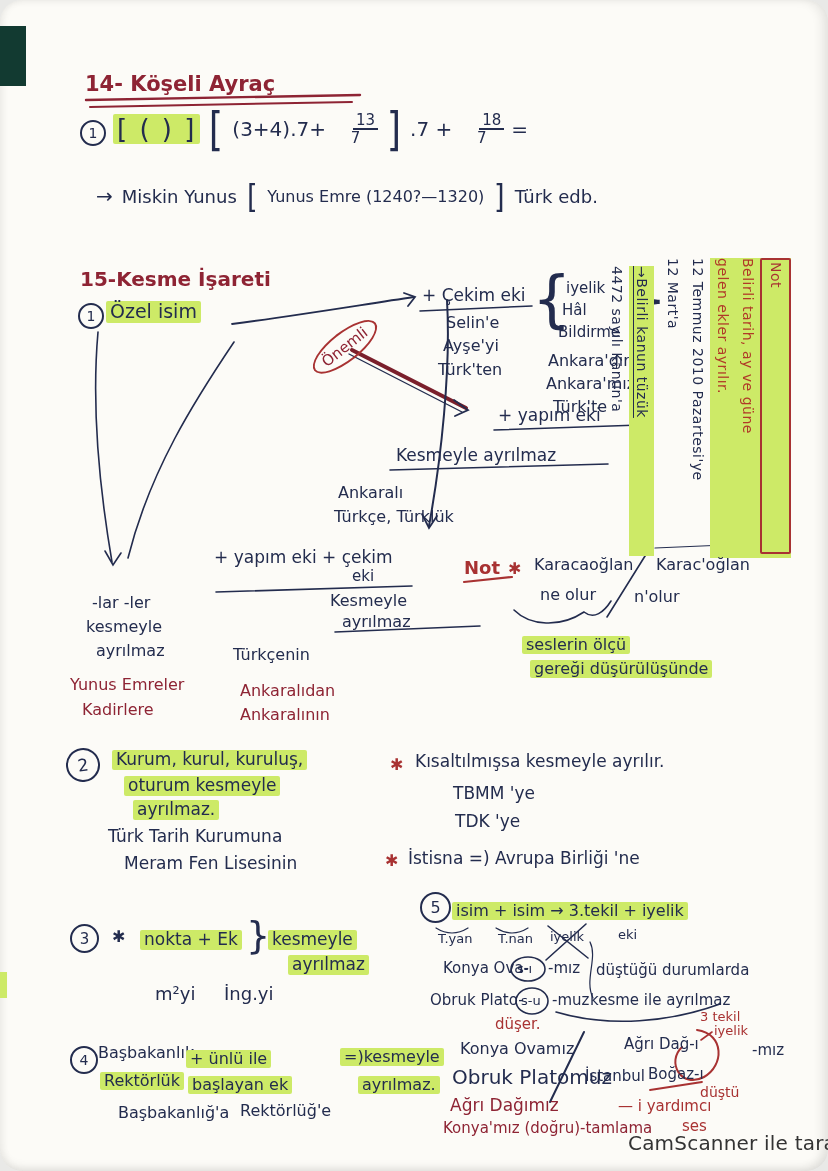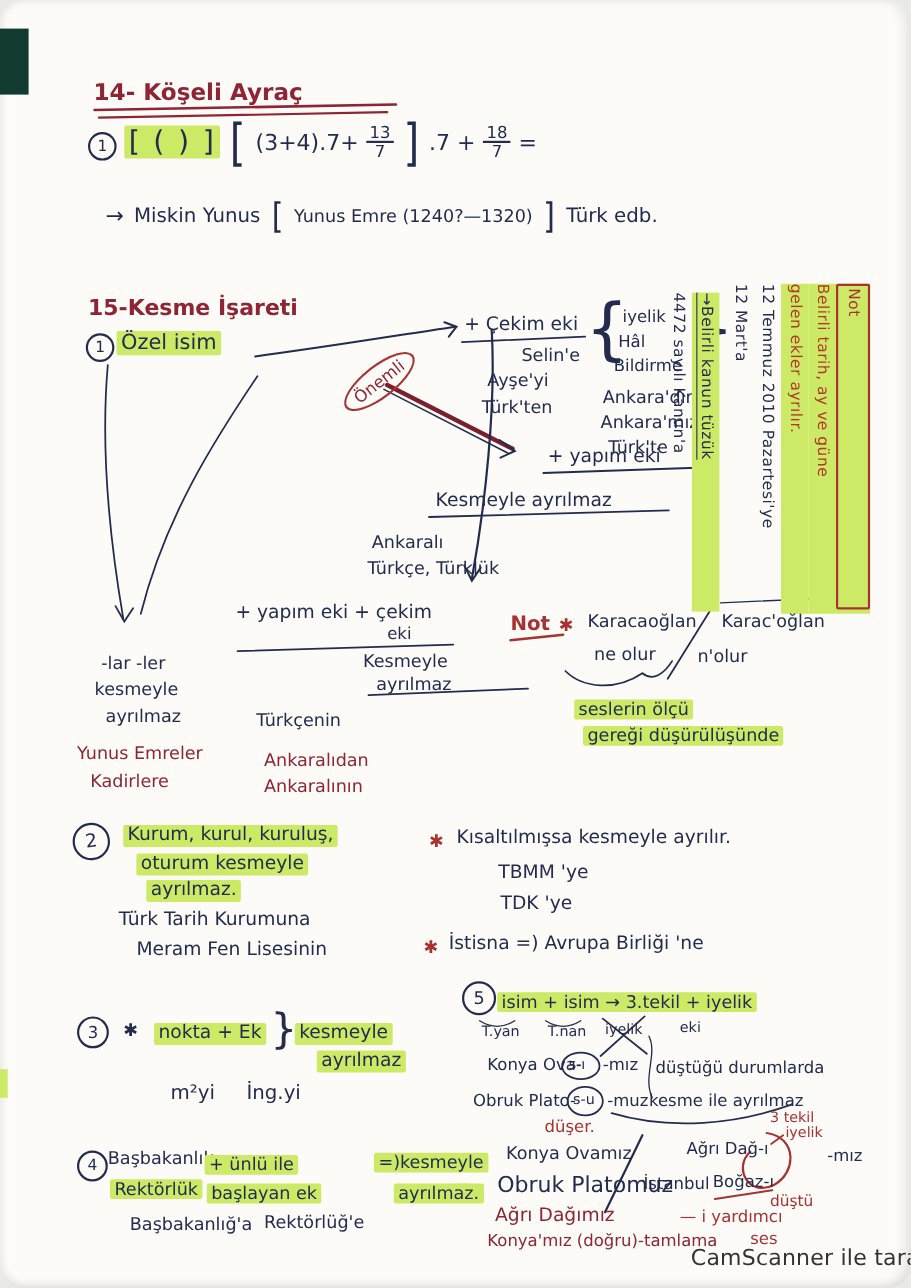--- a/index.html
+++ b/index.html
@@ -23,21 +23,21 @@
   .vred{color:var(--vred);}
   .hl{background:var(--hl);padding:0 4px;border-radius:2px;}
   .b{font-weight:bold;}
   .badge{position:absolute;border:2px solid var(--navy);border-radius:50%;
     display:flex;align-items:center;justify-content:center;color:var(--navy);
     font-size:14px;background:transparent;}
   .brace{font-size:62px;font-weight:normal;line-height:1;color:var(--navy);}
   .bigbr{font-size:46px;line-height:1;font-weight:normal;transform:scaleX(.8);}
   .midbr{font-size:32px;line-height:1;transform:scaleX(.85);}
   .frac{display:inline-flex;flex-direction:column;align-items:center;font-size:15px;line-height:1.1;vertical-align:middle;}
-  .frac .num{border-bottom:2px solid var(--navy);padding:0 3px;}
+  .frac .num{border-bottom:2px solid var(--navy);padding:0 3px;margin-left:20px;}
   .row{position:absolute;display:flex;align-items:center;gap:7px;}
   .vert{position:absolute;writing-mode:vertical-rl;font-size:14px;letter-spacing:.5px;}
   .vert span{display:block;white-space:nowrap;line-height:25px;}
   .vhl{background:var(--hl);}
   .notbox{border:2px solid var(--red);padding:2px 1px;border-radius:2px;margin-bottom:4px;}
   .onemli{position:absolute;border:2px solid var(--red);border-radius:50%;
     color:var(--maroon);font-size:15px;padding:4px 10px;transform:rotate(-38deg);}
   svg.ink{position:absolute;left:0;top:0;pointer-events:none;}
   .corner{position:absolute;background:#123a31;}
   .greenblob{position:absolute;background:var(--hl);}
@@ -129,21 +129,21 @@
     <span class="midbr">]</span>
     <span style="font-size:18px;">Türk edb.</span>
   </div>
 
   <div class="t maroon b" style="left:80px;top:268px;font-size:20px;">15-Kesme İşareti</div>
   <div class="badge" style="left:78px;top:303px;width:22px;height:22px;">1</div>
   <div class="t hl" style="left:106px;top:301px;font-size:19px;">Özel isim</div>
   <div class="onemli" style="left:306px;top:332px;">Önemli</div>
 
   <div class="t" style="left:422px;top:286px;">+ Çekim eki</div>
-  <div class="t" style="left:446px;top:314px;font-size:16px;padding-left:28px;">Selin'e</div>
+  <div class="t" style="left:446px;top:314px;font-size:16px;">Selin'e</div>
   <div class="t" style="left:443px;top:337px;font-size:16px;">Ayşe'yi</div>
   <div class="t" style="left:438px;top:361px;font-size:16px;">Türk'ten</div>
 
   <div class="t brace" style="left:532px;top:268px;">{</div>
   <div class="t" style="left:566px;top:280px;font-size:15px;">iyelik</div>
   <div class="t" style="left:562px;top:302px;font-size:15px;">Hâl</div>
   <div class="t" style="left:558px;top:324px;font-size:15px;">Bildirme</div>
   <div class="t brace" style="left:628px;top:268px;">}</div>
   <div class="t" style="left:548px;top:352px;font-size:16px;">Ankara'dır</div>
   <div class="t" style="left:546px;top:375px;font-size:16px;">Ankara'mız</div>

